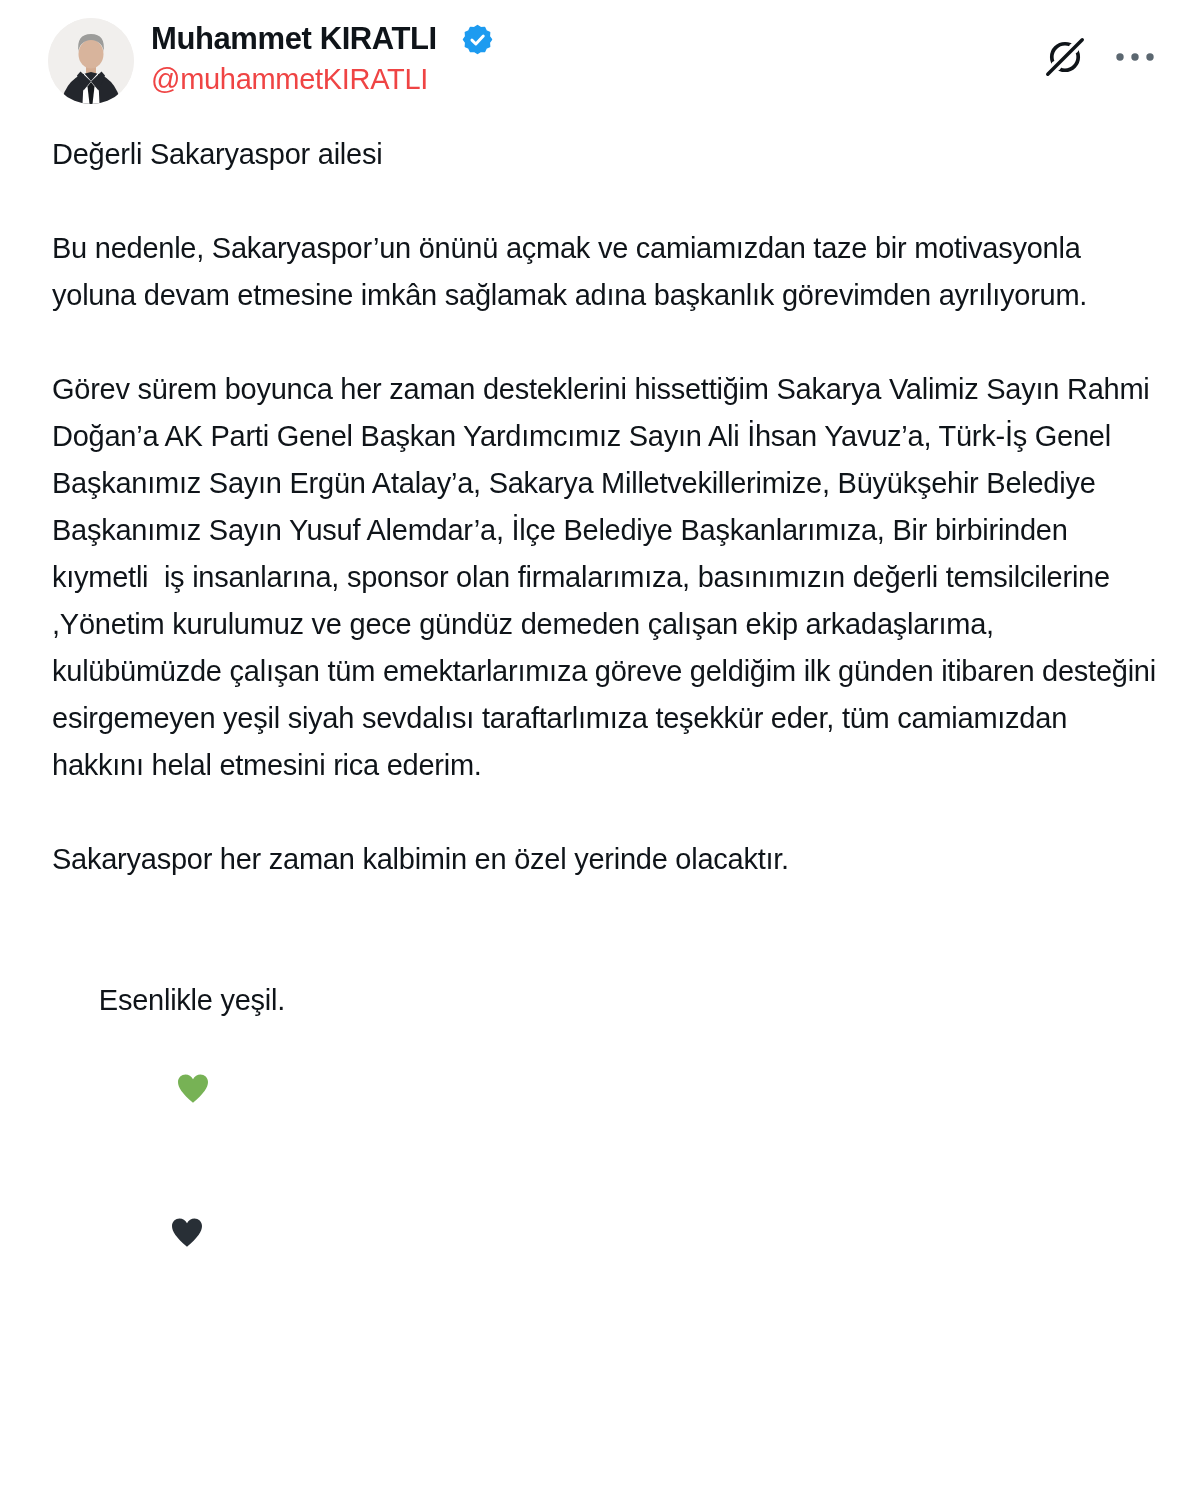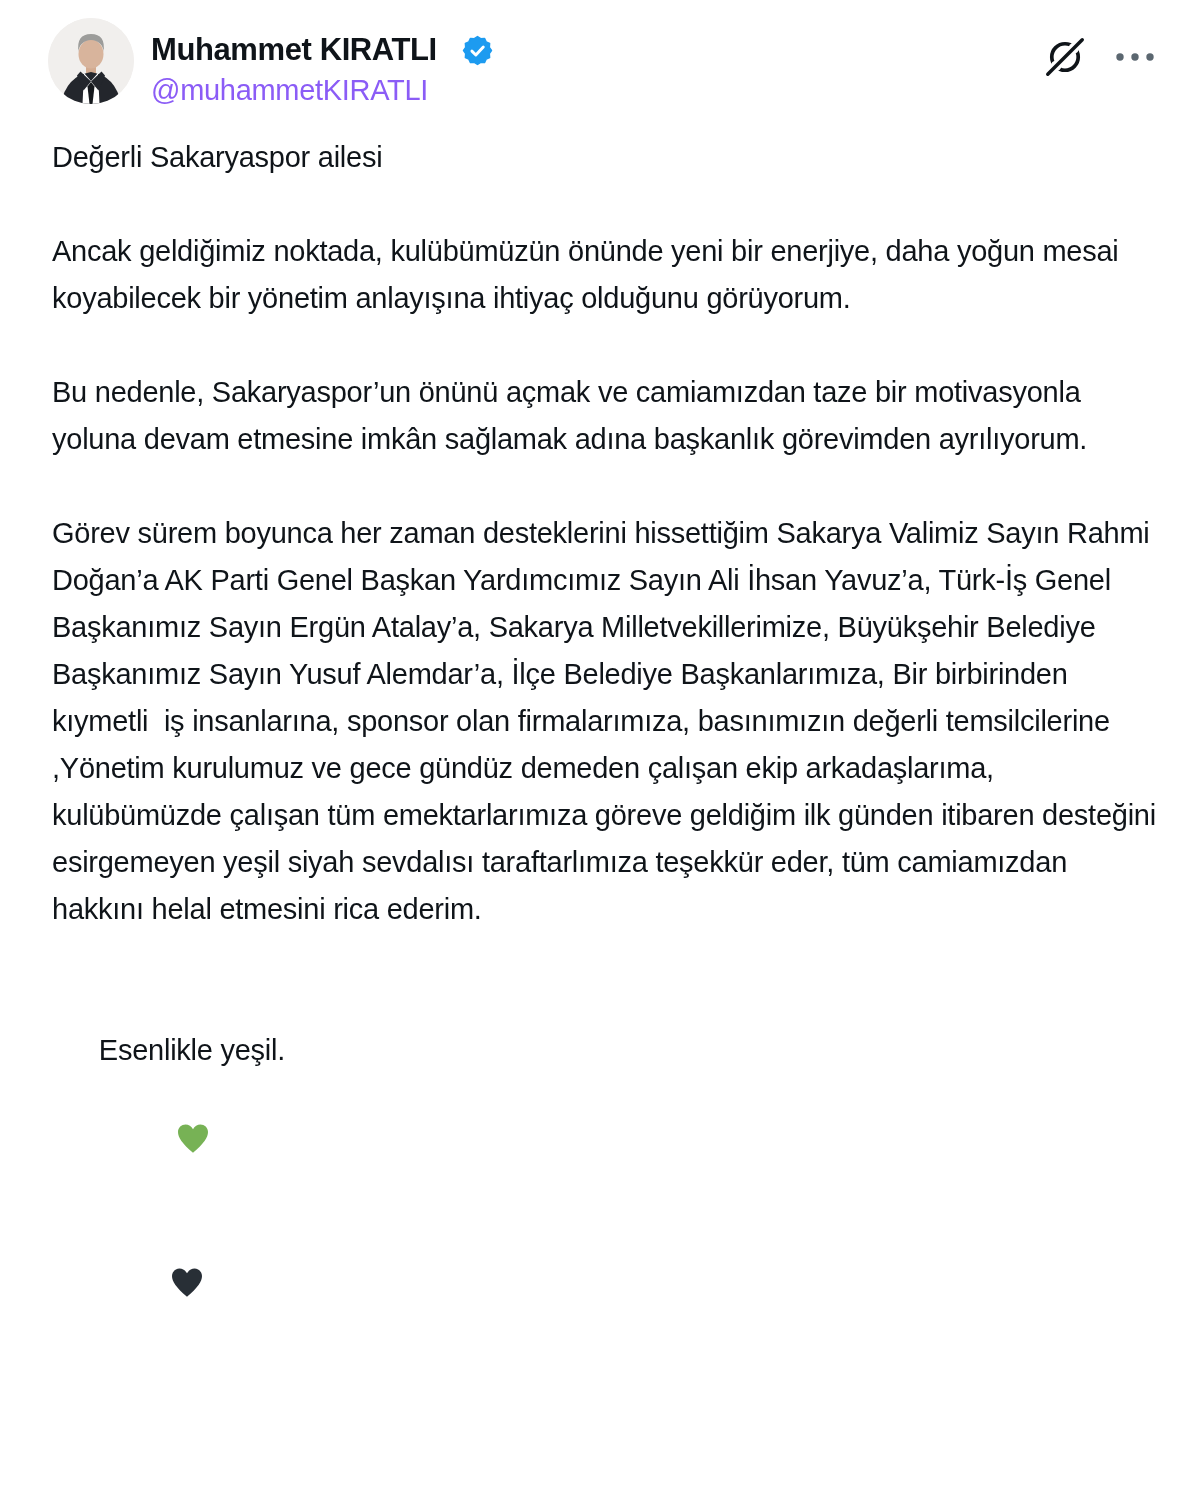--- a/index.html
+++ b/index.html
@@ -36,33 +36,33 @@
   }
   .names {
     margin-left: 17px;
     flex: 1 1 auto;
     min-width: 0;
   }
   .name-row {
     display: flex;
     align-items: center;
     gap: 25px;
-    margin-top: 14px;
+    margin-top: 3px;
   }
   .display-name {
     font-size: 31px;
     font-weight: 700;
     color: #0f1419;
     letter-spacing: -0.4px;
     cursor: pointer;
   }
   .verified-badge { display: inline-flex; cursor: pointer; }
   .handle {
     font-size: 29px;
-    color: #8b5cf6;
+    color: #ef4444;
     letter-spacing: -0.3px;
     margin-top: 6px;
     cursor: pointer;
   }
   .header-actions {
     display: flex;
     align-items: center;
     gap: 26px;
     margin-top: 16px;
     flex: 0 0 auto;
@@ -145,23 +145,23 @@
           <circle cx="6" cy="7" r="3.7" fill="#5b6770"></circle>
           <circle cx="21" cy="7" r="3.7" fill="#5b6770"></circle>
           <circle cx="36" cy="7" r="3.7" fill="#5b6770"></circle>
         </svg>
       </button>
     </div>
   </div>
 
   <div class="tweet-body">
     <p class="para">Değerli Sakaryaspor ailesi</p>
-    <p class="para">Ancak geldiğimiz noktada, kulübümüzün önünde yeni bir enerjiye, daha yoğun mesai koyabilecek bir yönetim anlayışına ihtiyaç olduğunu görüyorum.</p>
     <p class="para">Bu nedenle, Sakaryaspor’un önünü açmak ve camiamızdan taze bir motivasyonla yoluna devam etmesine imkân sağlamak adına başkanlık görevimden ayrılıyorum.</p>
     <p class="para">Görev sürem boyunca her zaman desteklerini hissettiğim Sakarya Valimiz Sayın Rahmi Doğan’a AK Parti Genel Başkan Yardımcımız Sayın Ali İhsan Yavuz’a, Türk-İş Genel Başkanımız Sayın Ergün Atalay’a, Sakarya Milletvekillerimize, Büyükşehir Belediye Başkanımız Sayın Yusuf Alemdar’a, İlçe Belediye Başkanlarımıza, Bir birbirinden kıymetli  iş insanlarına, sponsor olan firmalarımıza, basınımızın değerli temsilcilerine ,Yönetim kurulumuz ve gece gündüz demeden çalışan ekip arkadaşlarıma, kulübümüzde çalışan tüm emektarlarımıza göreve geldiğim ilk günden itibaren desteğini esirgemeyen yeşil siyah sevdalısı taraftarlımıza teşekkür eder, tüm camiamızdan hakkını helal etmesini rica ederim.</p>
+    <p class="para">Sakaryaspor her zaman kalbimin en özel yerinde olacaktır.</p>
     <p class="para closing">
       <span>Esenlikle yeşil.</span>
       <span class="heart-icon">
         <svg width="38" height="36" viewBox="0 0 24 24">
           <path d="M12 21.2 C4.8 15.2 2 11 2 7.4 C2 4.4 4.4 2.4 7 2.4 C9.1 2.4 11 3.7 12 5.5 C13 3.7 14.9 2.4 17 2.4 C19.6 2.4 22 4.4 22 7.4 C22 11 19.2 15.2 12 21.2 Z" fill="#77b255"></path>
         </svg>
       </span>
       <span class="heart-icon">
         <svg width="38" height="36" viewBox="0 0 24 24">
           <path d="M12 21.2 C4.8 15.2 2 11 2 7.4 C2 4.4 4.4 2.4 7 2.4 C9.1 2.4 11 3.7 12 5.5 C13 3.7 14.9 2.4 17 2.4 C19.6 2.4 22 4.4 22 7.4 C22 11 19.2 15.2 12 21.2 Z" fill="#282f36"></path>

